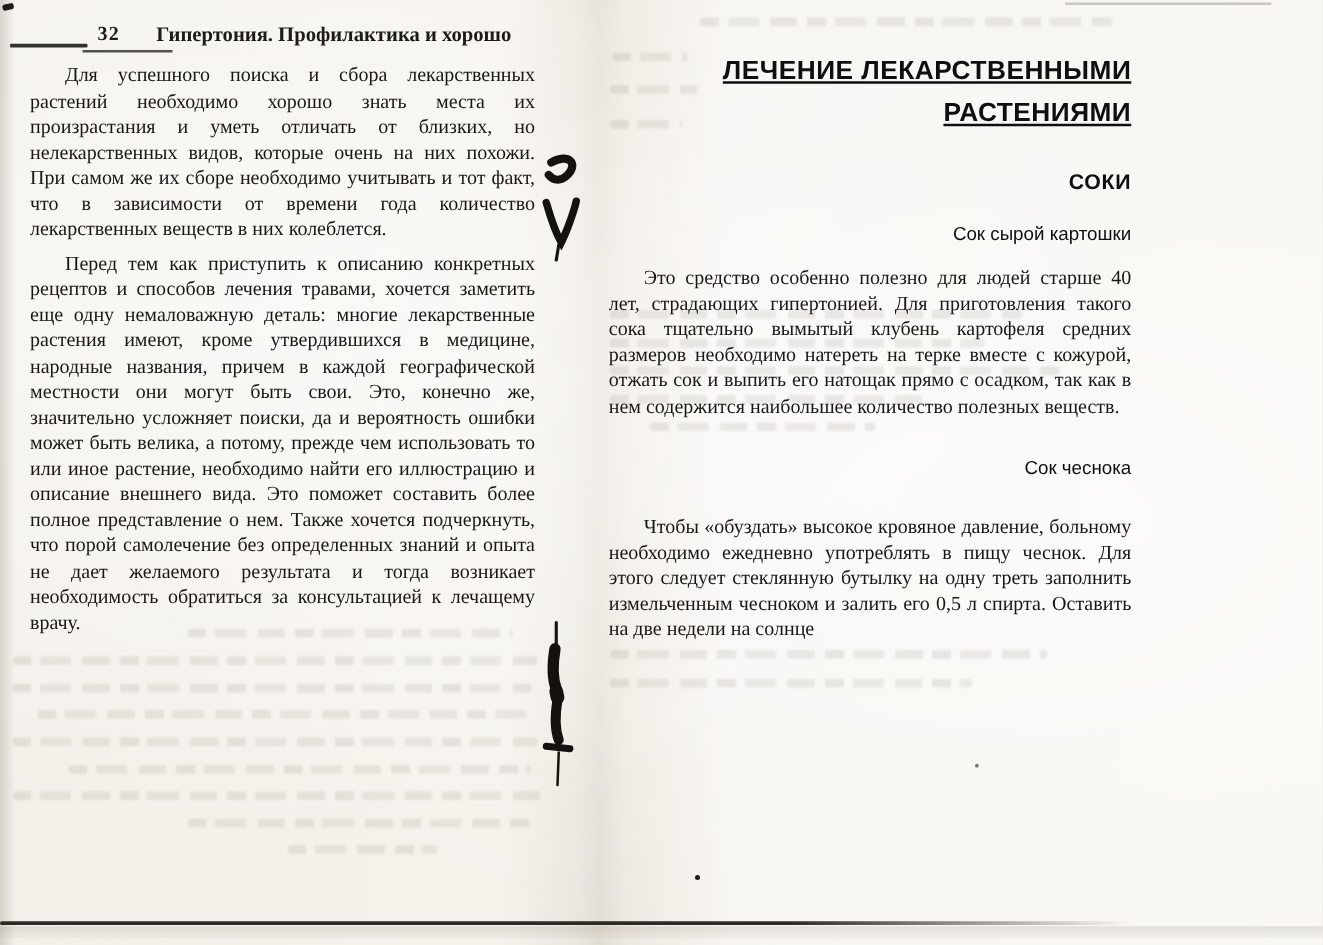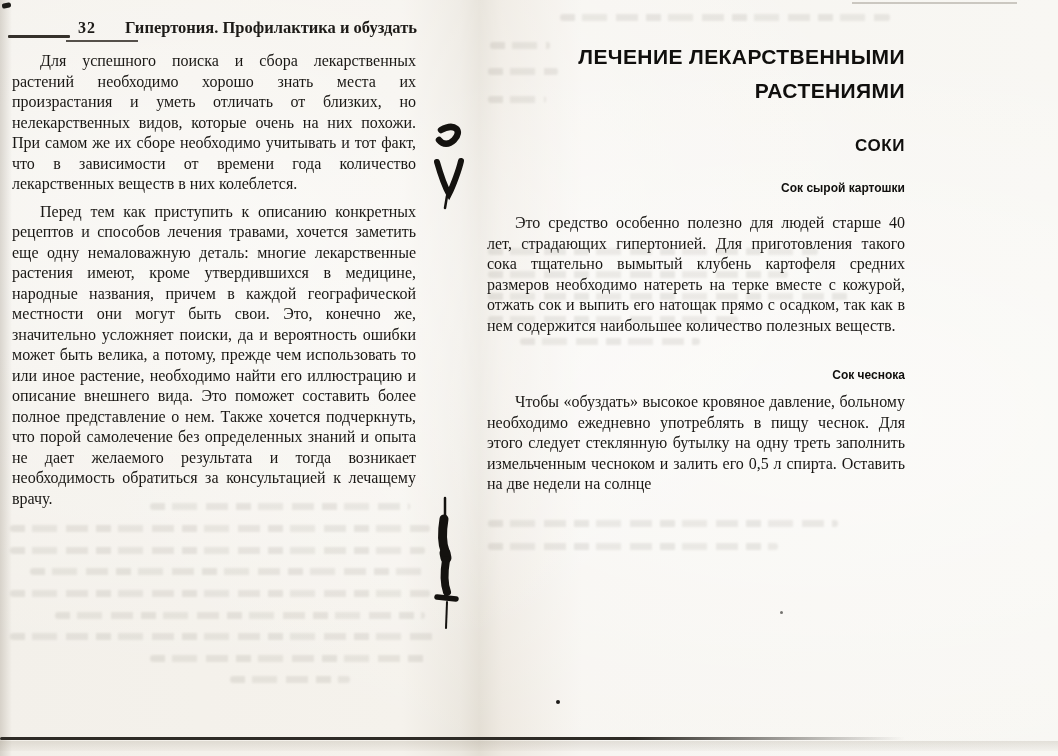--- a/index.html
+++ b/index.html
@@ -21,40 +21,40 @@
     background:linear-gradient(90deg,rgba(140,130,115,.28),rgba(140,130,115,0));}
   
   .page-left{position:absolute;left:8px;top:0;width:404px;}
   .page-right{position:absolute;left:487px;top:0;width:418px;}
   
   .runhead-num{position:absolute;left:70px;top:19px;font-size:16px;font-weight:700;letter-spacing:1px;}
   .runhead-title{position:absolute;left:117px;top:18px;width:300px;font-size:16.5px;font-weight:600;white-space:nowrap;}
   .rule-a{position:absolute;left:0;top:35px;width:62px;height:2.5px;background:#35312b;border-radius:1px;}
   .rule-b{position:absolute;left:58px;top:40px;width:72px;height:1.6px;background:#55504a;}
   
-  .body-block-left{position:absolute;left:4px;top:51px;width:404px;}
+  .body-block-left{position:absolute;left:16px;top:51px;width:404px;}
   p.para{
     margin:0 0 7px 0;font-size:16px;line-height:20.5px;
     text-align:justify;text-indent:28px;color:#191714;
   }
   .page-right p.para{width:418px;}
   
   .chapter-title{
     margin:40px 0 0 0;font-family:"Liberation Sans",sans-serif;font-weight:700;
-    font-size:21px;line-height:34px;letter-spacing:.4px;text-align:right;color:#100f0d;
+    font-size:21px;line-height:34px;letter-spacing:.4px;text-align:right;color:#100f0d;text-decoration:underline;
   }
   .sec-heading{
     margin:27px 0 0 0;font-family:"Liberation Sans",sans-serif;font-weight:700;
     font-size:17px;line-height:22px;letter-spacing:.6px;text-align:right;color:#100f0d;
   }
   .sub-heading{
-    margin:22px 0 16px 0;font-family:"Liberation Sans",sans-serif;font-weight:700;
-    font-size:12px;line-height:18px;text-align:right;color:#100f0d;
+    margin:22px 0 16px 0;font-family:"Liberation Sans",sans-serif;font-weight:400;
+    font-size:15px;line-height:18px;text-align:right;color:#100f0d;
   }
-  .sub-heading.second{margin-top:30px;margin-bottom:8px;text-align:right;}
+  .sub-heading.second{margin-top:30px;margin-bottom:28px;text-align:right;}
   .intro-gap{margin-top:13px;}
   
   .gr{position:absolute;display:block;height:7px;border-radius:3px;
     background:repeating-linear-gradient(90deg,
       rgba(110,104,92,.34) 0 15px, rgba(110,104,92,0) 15px 22px,
       rgba(110,104,92,.28) 22px 47px, rgba(110,104,92,0) 47px 56px,
       rgba(110,104,92,.31) 56px 78px, rgba(110,104,92,0) 78px 86px);
     filter:blur(.8px);opacity:.38;}
   
   .ink{position:absolute;}
@@ -71,21 +71,21 @@
 <body>
 
 <div class="spread">
 
   <div class="edge-left"></div>
 
   <div class="page-left">
     <div class="rule-a"></div>
     <div class="rule-b"></div>
     <span class="runhead-num">32</span>
-    <span class="runhead-title">Гипертония. Профилактика и обуздать</span>
+    <span class="runhead-title">Гипертония. Профилактика и хорошо</span>
 
     <div class="body-block-left">
       <p class="para">Для успешного поиска и сбора лекарственных растений необходимо хорошо знать места их произрастания и уметь отличать от близких, но нелекарственных видов, которые очень на них похожи. При самом же их сборе необходимо учитывать и тот факт, что в зависимости от времени года количество лекарственных веществ в них колеблется.</p>
       <p class="para">Перед тем как приступить к описанию конкретных рецептов и способов лечения травами, хочется заметить еще одну немаловажную деталь: многие лекарственные растения имеют, кроме утвердившихся в медицине, народные названия, причем в каждой географической местности они могут быть свои. Это, конечно же, значительно усложняет поиски, да и вероятность ошибки может быть велика, а потому, прежде чем использовать то или иное растение, необходимо найти его иллюстрацию и описание внешнего вида. Это поможет составить более полное представление о нем. Также хочется подчеркнуть, что порой самолечение без определенных знаний и опыта не дает желаемого результата и тогда возникает необходимость обратиться за консультацией к лечащему врачу.</p>
     </div>
   </div>
 
   <div class="page-right">
     <h1 class="chapter-title">ЛЕЧЕНИЕ ЛЕКАРСТВЕННЫМИ РАСТЕНИЯМИ</h1>
 

